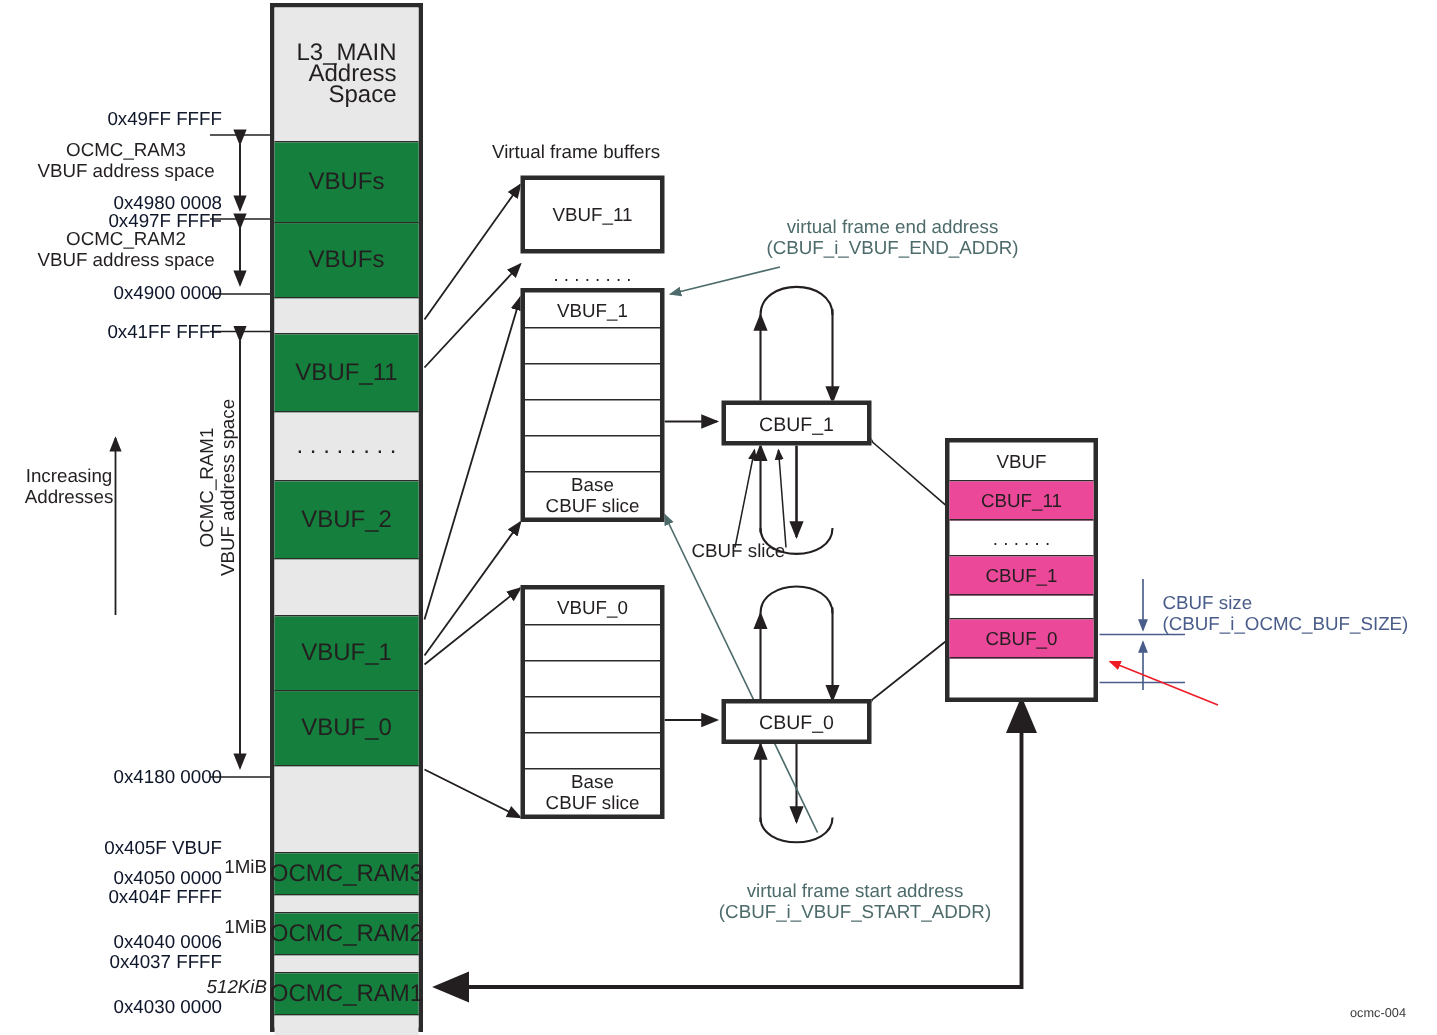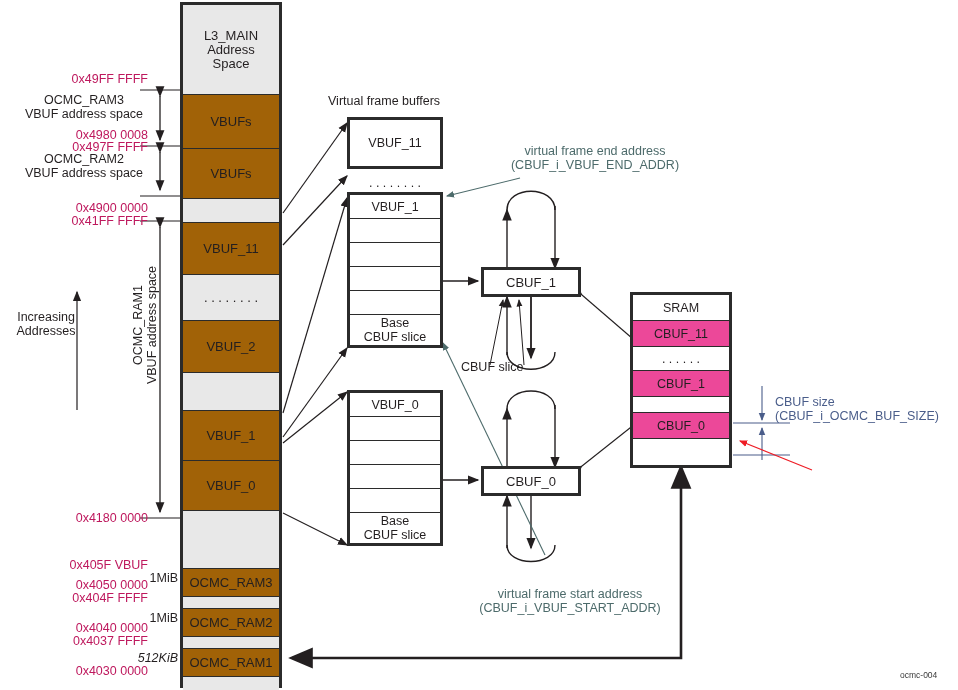--- a/index.html
+++ b/index.html
@@ -21,21 +21,21 @@
 
   
   .txt {
     position: absolute;
     font-family: "Liberation Sans", sans-serif;
     font-size: 12.5px;
     line-height: 14px;
     color: #231f20;
     white-space: pre;
   }
-  .txt.red   { color: #be185d; }
+  .txt.red   { color: #0f172a; }
   .txt.teal  { color: #4d6b6b; }
   .txt.blue  { color: #4a5d8a; }
   .txt.ctr   { text-align: center; }
   .txt.right { text-align: right; }
   .txt.tiny  { font-size: 8.5px; color: #3a3a3a; }
 
   
   #memmap {
     position: absolute;
     left: 180px; top: 2px;
@@ -44,28 +44,28 @@
     box-sizing: border-box;
     background: #ffffff;
   }
   .mrow {
     position: absolute;
     left: 0; right: 0;
     box-sizing: border-box;
     display: flex;
     align-items: center;
     justify-content: center;
-    font-size: 13px;
-    color: #231f20;
-    text-align: center;
+    font-size: 16px;
+    color: #231f20;
+    text-align: right;
     line-height: 14px;
     white-space: pre;
   }
   .mrow.gray  { background: #e8e8e8; }
-  .mrow.white { background: #a16207; }
+  .mrow.white { background: #15803d; }
   .mrow.bbot  { border-bottom: 1.5px solid #2b2b2b; }
 
   
   .vbuf {
     position: absolute;
     box-sizing: border-box;
     border: 3px solid #2b2b2b;
     background: #ffffff;
   }
   .vslice {
@@ -296,27 +296,27 @@
     <div class="mrow gray bbot" style="top:632px; height:12px;"></div>
 
     <div class="mrow white bbot" style="top:644px; height:28px;">OCMC_RAM1</div>
 
     <div class="mrow gray" style="top:672px; height:14px;"></div>
   </div>
 
   <div class="txt red right" style="left:20px; top:72px; width:128px;">0x49FF FFFF</div>
   <div class="txt red right" style="left:20px; top:128px; width:128px;">0x4980 0008</div>
   <div class="txt red right" style="left:20px; top:140px; width:128px;">0x497F FFFF</div>
-  <div class="txt red right" style="left:20px; top:201px; width:128px;">0x4900 0000</div>
+  <div class="txt red right" style="left:20px; top:188px; width:128px;">0x4900 0000</div>
   <div class="txt red right" style="left:20px; top:214px; width:128px;">0x41FF FFFF</div>
   <div class="txt red right" style="left:20px; top:511px; width:128px;">0x4180 0000</div>
   <div class="txt red right" style="left:20px; top:558px; width:128px;">0x405F VBUF</div>
   <div class="txt red right" style="left:20px; top:578px; width:128px;">0x4050 0000</div>
   <div class="txt red right" style="left:20px; top:591px; width:128px;">0x404F FFFF</div>
-  <div class="txt red right" style="left:20px; top:621px; width:128px;">0x4040 0000</div>
+  <div class="txt red right" style="left:20px; top:621px; width:128px;">0x4040 0006</div>
   <div class="txt red right" style="left:20px; top:634px; width:128px;">0x4037 FFFF</div>
   <div class="txt red right" style="left:20px; top:664px; width:128px;">0x4030 0000</div>
 
   <div class="txt ctr" style="left:18px; top:93px; width:132px;">OCMC_RAM3
 VBUF address space</div>
   <div class="txt ctr" style="left:18px; top:152px; width:132px;">OCMC_RAM2
 VBUF address space</div>
   <div class="txt ctr" style="left:0px; top:310px; width:92px;">Increasing
 Addresses</div>
 
@@ -358,21 +358,21 @@
   <div class="cbufbox" style="left:481px; top:267px; width:100px; height:30px;">
     <span>CBUF_1</span>
   </div>
   <div class="cbufbox" style="left:481px; top:466px; width:100px; height:30px;">
     <span>CBUF_0</span>
   </div>
 
   <div class="txt" style="left:461px; top:360px;">CBUF slice</div>
 
   <div id="sram">
-    <div class="srow bbot" style="top:0px;   height:26px;">SRAM</div>
+    <div class="srow bbot" style="top:0px;   height:26px;">VBUF</div>
     <div class="srow yellow bbot" style="top:26px;  height:26px;">CBUF_11</div>
     <div class="srow bbot" style="top:52px;  height:24px;">. . . . . .</div>
     <div class="srow yellow bbot" style="top:76px;  height:26px;">CBUF_1</div>
     <div class="srow bbot" style="top:102px; height:16px;"></div>
     <div class="srow yellow bbot" style="top:118px; height:26px;">CBUF_0</div>
     <div class="srow" style="top:144px; height:26px;"></div>
   </div>
 
   <div class="txt teal ctr" style="left:420px; top:587px; width:300px;">virtual frame start address
 (CBUF_i_VBUF_START_ADDR)</div>

